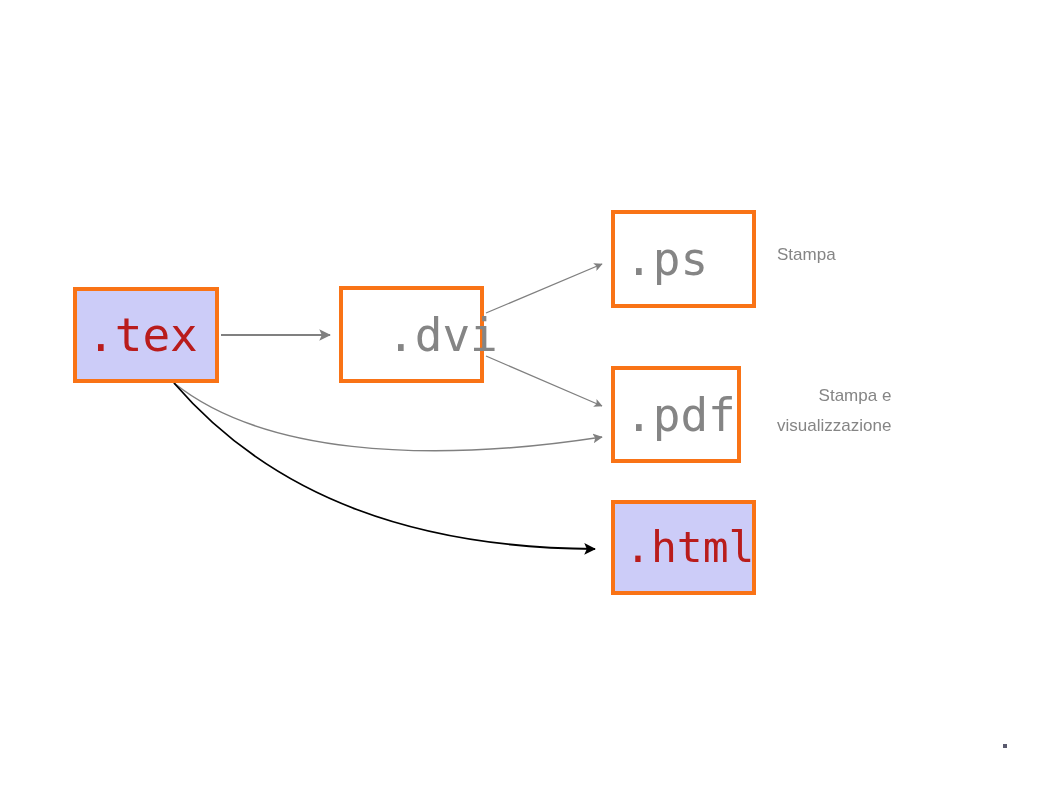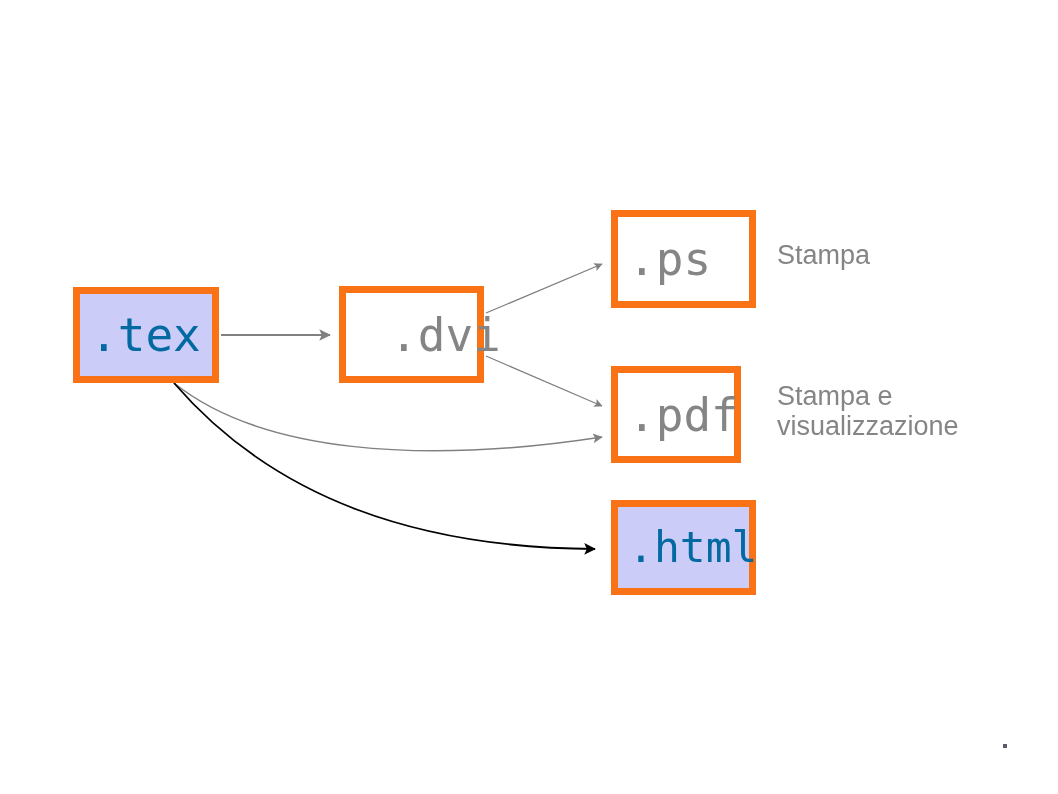--- a/index.html
+++ b/index.html
@@ -17,42 +17,42 @@
   #canvas {
     position: absolute;
     left: 0;
     top: 0;
     width: 1058px;
     height: 794px;
   }
   .node {
     position: absolute;
     box-sizing: border-box;
-    border: 7px solid #f97316;
+    border: 4px solid #f97316;
     display: flex;
     align-items: center;
     justify-content: flex-start;
     font-family: "DejaVu Sans Mono", "Liberation Mono", monospace;
     font-size: 46px;
     line-height: 1;
     letter-spacing: 0px;
     padding-left: 10px;
     white-space: nowrap;
     user-select: none;
   }
   .node.fill-lavender { background: #ccccf8; }
   .node.fill-white    { background: #ffffff; }
-  .node.text-dark     { color: #0369a1; }
+  .node.text-dark     { color: #b91c1c; }
   .node.text-gray     { color: #858585; }
 
   .edge-label {
     position: absolute;
     color: #858585;
     font-family: "Liberation Sans", sans-serif;
-    font-size: 27px;
+    font-size: 17px;
     line-height: 30px;
     white-space: pre-line;
     user-select: none;
   }
   .corner-dot {
     position: absolute;
     width: 4px;
     height: 4px;
     background: #5a5a6e;
   }
@@ -96,16 +96,16 @@
 <div class="node fill-white text-gray" style="left:611px; top:366px; width:130px; height:97px;">
   <span>.pdf</span>
 </div>
 
 <div class="node fill-lavender text-dark" style="left:611px; top:500px; width:145px; height:95px; font-size:43px; ">
   <span>.html</span>
 </div>
 
 <div class="edge-label" style="left:777px; top:240px;">Stampa</div>
 
-<div class="edge-label" style="left:777px; top:381px;">Stampa e
+<div class="edge-label" style="left:777px; top:381px;text-align:right;">Stampa e
 visualizzazione</div>
 
 <div class="corner-dot" style="left:1003px; top:744px;"></div>
 
 </body></html>

